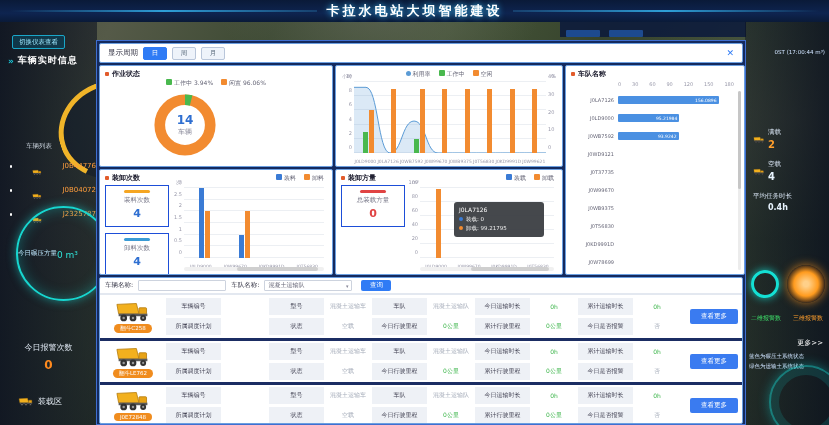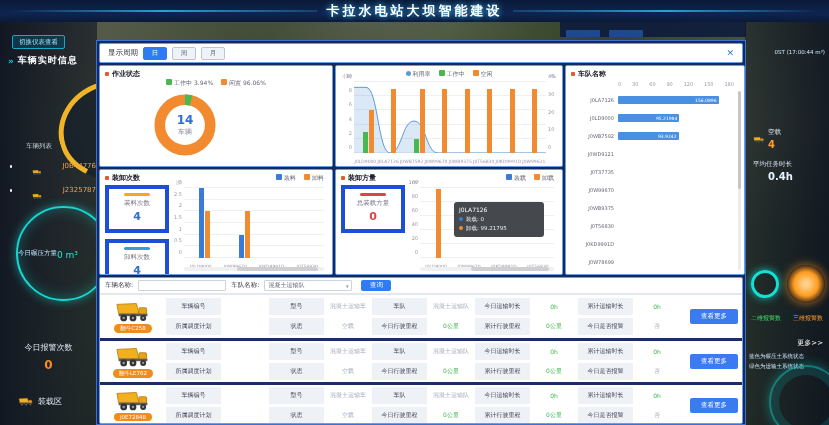--- a/index.html
+++ b/index.html
@@ -119,21 +119,21 @@
   .m-row{display:flex;align-items:center;height:18px;}
   .m-label{width:44px;font-size:5px;color:#667;text-align:right;padding-right:4px;flex:none;}
   .m-track{flex:1;position:relative;height:8px;}
   .m-bar{position:absolute;left:0;top:0;height:8px;background:#4a90e2;border-radius:1px;
     display:flex;align-items:center;justify-content:flex-end;padding-right:2px;box-sizing:border-box;
     font-size:4.5px;color:#fff;}
   .vscroll{position:absolute;right:3px;top:25px;bottom:4px;width:3px;background:#ececec;border-radius:2px;}
   .vscroll .thumb{position:absolute;top:0;width:3px;height:55%;background:#c6c6c6;border-radius:2px;}
   
   .stat-col{position:absolute;left:5px;top:15px;width:64px;}
-  .stat-card{border:4px solid #1d4ed8;background:#fff;height:40px;margin-bottom:6px;text-align:center;}
+  .stat-card{border:1px solid #1d4ed8;background:#fff;height:40px;margin-bottom:6px;text-align:center;}
   .stat-line{width:26px;height:3px;margin:4px auto 0;border-radius:2px;}
   .stat-label{font-size:6.5px;color:#778;margin-top:3px;}
   .stat-value{font-size:11px;font-weight:bold;color:#2f6fd1;margin-top:2px;}
   .c-plot{position:absolute;left:84px;right:8px;top:18px;bottom:16px;}
   .c-legend{position:absolute;right:8px;top:4px;}
   .hscroll{position:absolute;left:84px;right:8px;bottom:3px;height:4px;background:#f0f0f0;border-radius:2px;}
   .hscroll .thumb{position:absolute;left:38%;width:58%;height:4px;background:#cfcfcf;border-radius:2px;}
   .tooltip{position:absolute;left:118px;top:32px;width:80px;background:rgba(55,58,62,.93);border-radius:3px;
     padding:4px 5px;z-index:5;}
   .tt-title{font-size:6px;color:#fff;margin-bottom:2px;}
@@ -204,20 +204,35 @@
             <polygon points="3,4 26,3 29,15 5,15" fill="#f2b01e" stroke="#b87f10" stroke-width="1"></polygon>
             <rect x="29" y="8" width="9" height="8" rx="1" fill="#e8a316" stroke="#b87f10" stroke-width="1"></rect>
             <rect x="5" y="15" width="34" height="3" fill="#5a5a5a"></rect>
             <circle cx="11" cy="20" r="4" fill="#333"></circle>
             <circle cx="11" cy="20" r="1.5" fill="#999"></circle>
             <circle cx="22" cy="20" r="4" fill="#333"></circle>
             <circle cx="22" cy="20" r="1.5" fill="#999"></circle>
             <circle cx="34" cy="20" r="3.5" fill="#333"></circle>
             <circle cx="34" cy="20" r="1.3" fill="#999"></circle>
           </svg></span>
+        <span class="vl-id">J0B04072</span>
+      </div>
+      <div class="vl-item">
+        <span class="vl-dot"></span>
+        <span class="truck-slot"><svg viewBox="0 0 44 26" width="100%" height="100%" preserveAspectRatio="xMidYMid meet">
+            <polygon points="3,4 26,3 29,15 5,15" fill="#f2b01e" stroke="#b87f10" stroke-width="1"></polygon>
+            <rect x="29" y="8" width="9" height="8" rx="1" fill="#e8a316" stroke="#b87f10" stroke-width="1"></rect>
+            <rect x="5" y="15" width="34" height="3" fill="#5a5a5a"></rect>
+            <circle cx="11" cy="20" r="4" fill="#333"></circle>
+            <circle cx="11" cy="20" r="1.5" fill="#999"></circle>
+            <circle cx="22" cy="20" r="4" fill="#333"></circle>
+            <circle cx="22" cy="20" r="1.5" fill="#999"></circle>
+            <circle cx="34" cy="20" r="3.5" fill="#333"></circle>
+            <circle cx="34" cy="20" r="1.3" fill="#999"></circle>
+          </svg></span>
         <span class="vl-id">J2325787</span>
       </div>
     </div>
   <div class="big-circle">
     <div class="bc-label">今日碾压方量</div>
     <div class="bc-value">0 m³</div>
   </div>
   <div class="alarm-label">今日报警次数</div>
   <div class="alarm-value">0</div>
   <div class="zone">
@@ -232,20 +247,37 @@
           <circle cx="34" cy="20" r="3.5" fill="#333"></circle>
           <circle cx="34" cy="20" r="1.3" fill="#999"></circle>
         </svg></span>
     <span>装载区</span>
   </div>
 </div>
 
 <div class="right-rail">
   <div class="rr-top">0ST (17:00:44 m³)</div>
   <div id="rail-stats">
+      <div class="rs-row">
+        <div class="rs-line">
+          <span class="truck-slot"><svg viewBox="0 0 44 26" width="100%" height="100%" preserveAspectRatio="xMidYMid meet">
+              <polygon points="3,4 26,3 29,15 5,15" fill="#f2b01e" stroke="#b87f10" stroke-width="1"></polygon>
+              <rect x="29" y="8" width="9" height="8" rx="1" fill="#e8a316" stroke="#b87f10" stroke-width="1"></rect>
+              <rect x="5" y="15" width="34" height="3" fill="#5a5a5a"></rect>
+              <circle cx="11" cy="20" r="4" fill="#333"></circle>
+              <circle cx="11" cy="20" r="1.5" fill="#999"></circle>
+              <circle cx="22" cy="20" r="4" fill="#333"></circle>
+              <circle cx="22" cy="20" r="1.5" fill="#999"></circle>
+              <circle cx="34" cy="20" r="3.5" fill="#333"></circle>
+              <circle cx="34" cy="20" r="1.3" fill="#999"></circle>
+            </svg></span>
+          <span class="rs-label">满载</span>
+        </div>
+        <div class="rs-value">2</div>
+      </div>
       <div class="rs-row">
         <div class="rs-line">
           <span class="truck-slot"><svg viewBox="0 0 44 26" width="100%" height="100%" preserveAspectRatio="xMidYMid meet">
               <polygon points="3,4 26,3 29,15 5,15" fill="#f2b01e" stroke="#b87f10" stroke-width="1"></polygon>
               <rect x="29" y="8" width="9" height="8" rx="1" fill="#e8a316" stroke="#b87f10" stroke-width="1"></rect>
               <rect x="5" y="15" width="34" height="3" fill="#5a5a5a"></rect>
               <circle cx="11" cy="20" r="4" fill="#333"></circle>
               <circle cx="11" cy="20" r="1.5" fill="#999"></circle>
               <circle cx="22" cy="20" r="4" fill="#333"></circle>
               <circle cx="22" cy="20" r="1.5" fill="#999"></circle>

